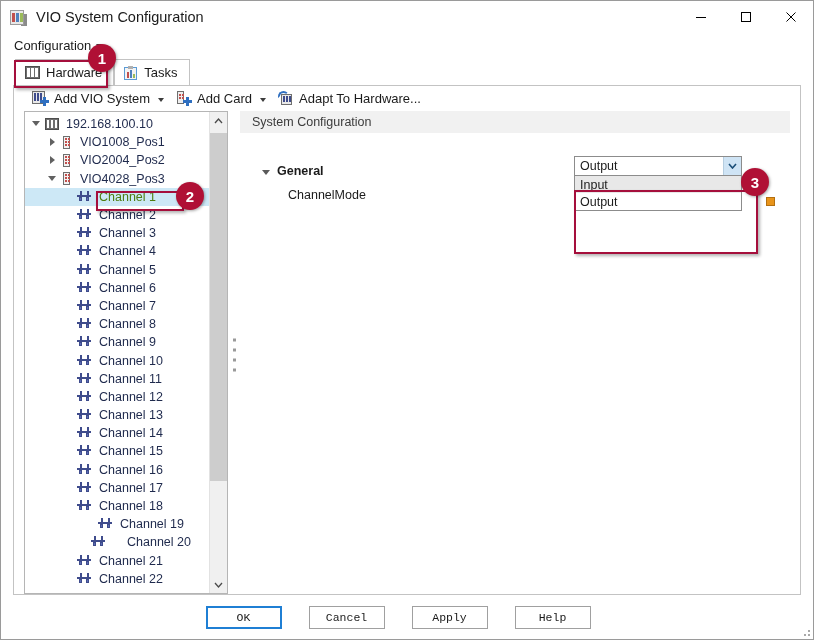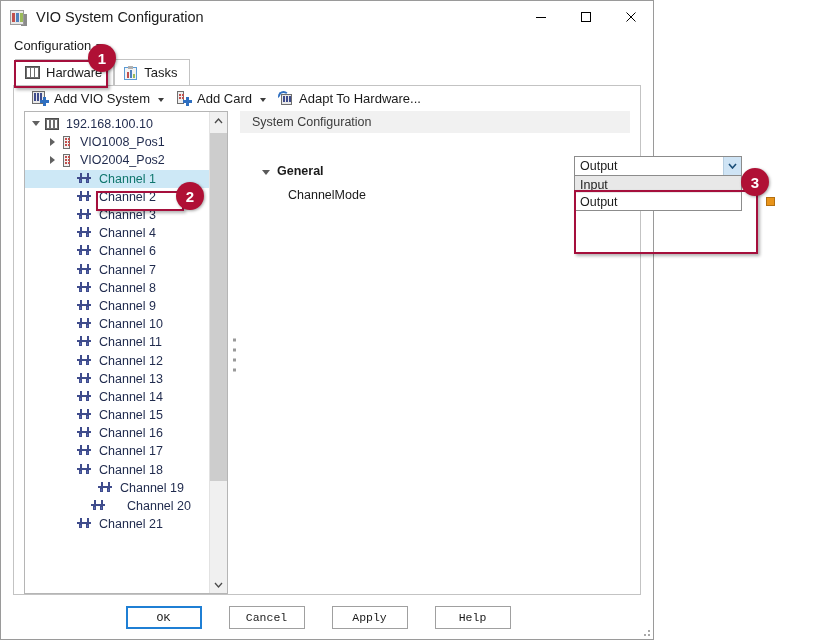--- a/index.html
+++ b/index.html
@@ -14,21 +14,21 @@
     font-size: 12px;
     color: #1a1a1a;
     overflow: hidden;
     position: relative;
   }
 
   
   #window {
     position: absolute;
     left: 0; top: 0;
-    width: 654px;
+    width: 814px;
     height: 640px;
     border: 1px solid #9a9a9a;
     background: #ffffff;
     box-sizing: border-box;
     display: flex;
     flex-direction: column;
   }
 
   
   #titlebar {
@@ -375,21 +375,21 @@
     position: absolute; top: 0px; width: 2px; height: 4px; background: #3f4c8c;
   }
   .ico-chan .ch-leg {
     position: absolute; top: 6px; width: 3px; height: 4px;
     background: #5b6bb5; border: 1px solid #3f4c8c; box-sizing: border-box;
   }
 
   .tnode.selected {
     background: #cde8f6;
   }
-  .tnode.selected .tlabel { color: #0f766e; }
+  .tnode.selected .tlabel { color: #4d7c0f; }
 
   
   #tree-scroll {
     width: 17px;
     flex: 0 0 auto;
     background: #f0f0f0;
     border-left: 1px solid #e2e2e2;
     position: relative;
   }
   .sb-arrow {
@@ -737,20 +737,33 @@
                 <span class="tc"></span>
                 <span class="td" style="left:4px;top:2px;"></span>
                 <span class="td" style="left:7px;top:2px;"></span>
                 <span class="td" style="left:4px;top:5px;"></span>
                 <span class="td" style="left:7px;top:5px;"></span>
                 <span class="td" style="left:4px;top:8px;"></span>
                 <span class="td" style="left:7px;top:8px;"></span>
               </span>
               <span class="tlabel">VIO2004_Pos2</span>
             </div>
+            <div class="tnode" style="padding-left: 20px;">
+              <span class="exp expanded"></span>
+              <span class="ico-tcard">
+                <span class="tc"></span>
+                <span class="td" style="left:4px;top:2px;"></span>
+                <span class="td" style="left:7px;top:2px;"></span>
+                <span class="td" style="left:4px;top:5px;"></span>
+                <span class="td" style="left:7px;top:5px;"></span>
+                <span class="td" style="left:4px;top:8px;"></span>
+                <span class="td" style="left:7px;top:8px;"></span>
+              </span>
+              <span class="tlabel">VIO4028_Pos3</span>
+            </div>
             <div class="tnode selected" style="padding-left: 36px;">
               <span class="exp "></span>
               <span class="ico-chan">
                 <span class="ch-line"></span>
                 <span class="ch-st" style="left:3px;"></span>
                 <span class="ch-st" style="left:10px;"></span>
                 <span class="ch-leg" style="left:2px;"></span>
                 <span class="ch-leg" style="left:9px;"></span>
               </span>
               <span class="tlabel">Channel 1</span>
@@ -790,20 +803,31 @@
             </div>
             <div class="tnode" style="padding-left: 36px;">
               <span class="exp "></span>
               <span class="ico-chan">
                 <span class="ch-line"></span>
                 <span class="ch-st" style="left:3px;"></span>
                 <span class="ch-st" style="left:10px;"></span>
                 <span class="ch-leg" style="left:2px;"></span>
                 <span class="ch-leg" style="left:9px;"></span>
               </span>
+              <span class="tlabel">Channel 5</span>
+            </div>
+            <div class="tnode" style="padding-left: 36px;">
+              <span class="exp "></span>
+              <span class="ico-chan">
+                <span class="ch-line"></span>
+                <span class="ch-st" style="left:3px;"></span>
+                <span class="ch-st" style="left:10px;"></span>
+                <span class="ch-leg" style="left:2px;"></span>
+                <span class="ch-leg" style="left:9px;"></span>
+              </span>
               <span class="tlabel">Channel 6</span>
             </div>
             <div class="tnode" style="padding-left: 36px;">
               <span class="exp "></span>
               <span class="ico-chan">
                 <span class="ch-line"></span>
                 <span class="ch-st" style="left:3px;"></span>
                 <span class="ch-st" style="left:10px;"></span>
                 <span class="ch-leg" style="left:2px;"></span>
                 <span class="ch-leg" style="left:9px;"></span>
@@ -956,20 +980,31 @@
             <div class="tnode" style="padding-left: 36px; text-align: right;">
               <span class="exp "></span>
               <span class="ico-chan">
                 <span class="ch-line"></span>
                 <span class="ch-st" style="left:3px;"></span>
                 <span class="ch-st" style="left:10px;"></span>
                 <span class="ch-leg" style="left:2px;"></span>
                 <span class="ch-leg" style="left:9px;"></span>
               </span>
               <span class="tlabel">Channel 21</span>
+            </div>
+            <div class="tnode" style="padding-left: 36px;">
+              <span class="exp "></span>
+              <span class="ico-chan">
+                <span class="ch-line"></span>
+                <span class="ch-st" style="left:3px;"></span>
+                <span class="ch-st" style="left:10px;"></span>
+                <span class="ch-leg" style="left:2px;"></span>
+                <span class="ch-leg" style="left:9px;"></span>
+              </span>
+              <span class="tlabel">Channel 22</span>
             </div>
           </div>
         <div id="tree-scroll">
           <div class="sb-arrow" id="sb-up">
             <svg width="9" height="6" viewBox="0 0 9 6">
                 <polyline points="1,5 4.5,1 8,5" fill="none" stroke="#4a4a4a" stroke-width="1.3"></polyline>
               </svg>
           </div>
           <div id="sb-thumb" style="top: 21px; height: 348px;"></div>
           <div class="sb-arrow" id="sb-down">

